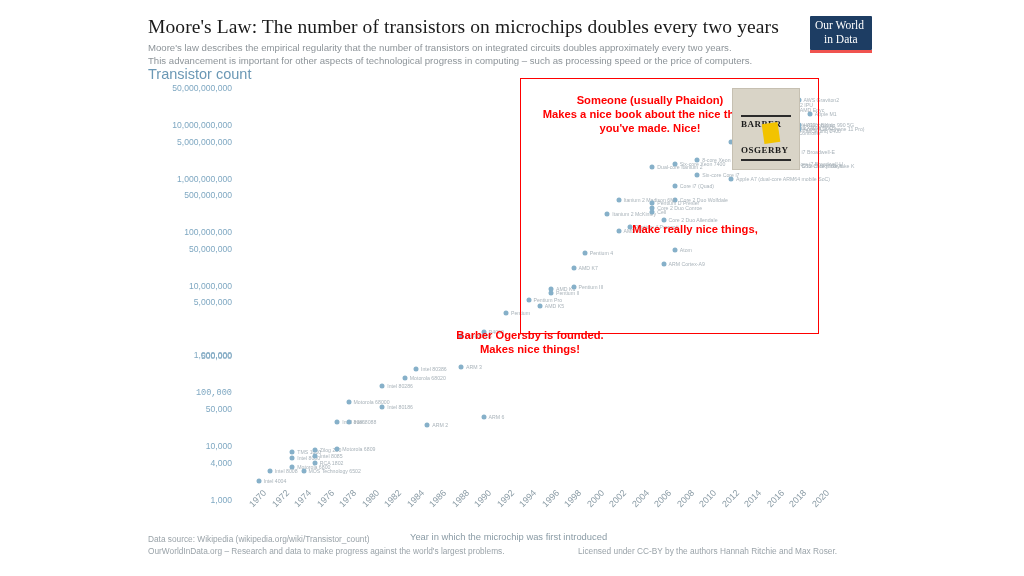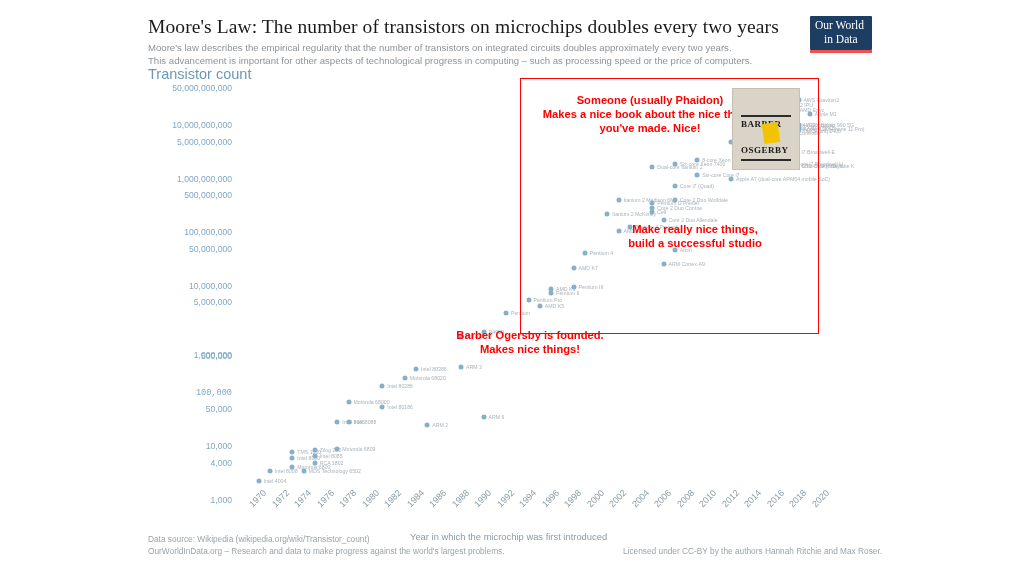--- a/index.html
+++ b/index.html
@@ -74,21 +74,21 @@
   .book .bk-line{position:absolute;left:8px;width:50px;height:2px;background:#2b2b2b;}
   .book .bt{position:absolute;left:8px;font-family:"Liberation Serif",serif;
       font-size:9px;color:#1b1b1b;font-weight:bold;letter-spacing:0.5px;}
   .book .mark{position:absolute;left:30px;top:34px;width:16px;height:20px;
       background:#f2c300;transform:rotate(-8deg);}
 
   
   .footer{position:absolute;left:148px;top:534px;width:740px;font-size:8.3px;color:#9aa3a9;}
   .f1{position:absolute;left:0;top:0;}
   .f2{position:absolute;left:0;top:12px;}
-  .f3{position:absolute;left:430px;top:12px;margin-left:45px;}
+  .f3{position:absolute;left:430px;top:12px;}
 </style>
 </head>
 <body>
 
 <div id="stage">
 
   <div class="title">Moore's Law: The number of transistors on microchips doubles every two years</div>
   <div class="subtitle">
     <div>Moore's law describes the empirical regularity that the number of transistors on integrated circuits doubles approximately every two years.</div>
     <div>This advancement is important for other aspects of technological progress in computing – such as processing speed or the price of computers.</div>
@@ -277,21 +277,20 @@
     </div>
   <div class="axis-title-x">Year in which the microchip was first introduced</div>
 
   <div class="redbox"></div>
   <div class="ann ann-a">
       <div>Someone (usually Phaidon)</div>
       <div>Makes a nice book about the nice things you've made. Nice!</div>
     </div>
   <div class="ann ann-b">
       <div>Make really nice things,</div>
-      <div>build a successful studio</div>
     </div>
   <div class="ann ann-c">
       <div>Barber Ogersby is founded.</div>
       <div>Makes nice things!</div>
     </div>
 
   <div class="book">
     <div class="bk-line" style="top:26px"></div>
     <div class="bt" style="top:30px">BARBER</div>
     <div class="mark"></div>

